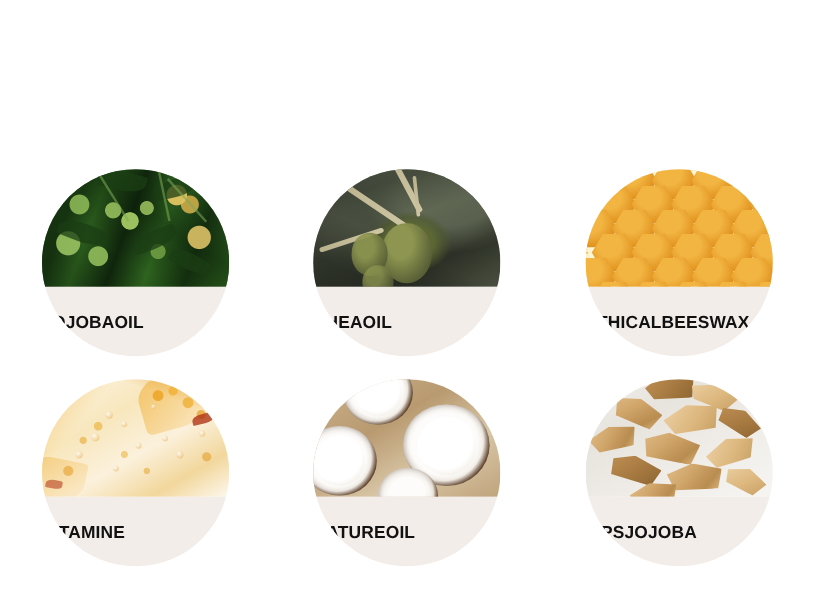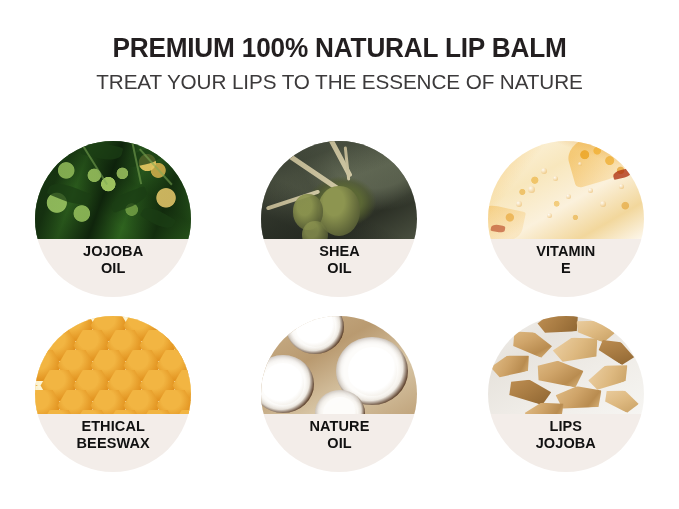--- a/index.html
+++ b/index.html
@@ -62,21 +62,21 @@
     top: 0; left: 0; right: 0;
     height: 62.5%;
     overflow: hidden;
   }
   .badge .label {
     position: absolute;
     left: 0; right: 0;
     top: 62.5%; bottom: 0;
     background: #f3ede9;
     display: flex;
-    flex-direction: column;
+    flex-direction: row;
     align-items: center;
     justify-content: flex-start;
     padding-top: 4px;
   }
   .badge .label span {
     display: block;
     font-size: 14.5px;
     font-weight: bold;
     color: #111111;
     line-height: 1.23;
@@ -218,24 +218,20 @@
   }
   .chunk.light {
     background: linear-gradient(135deg, #ecd0a4 0%, #ddb87f 55%, #c79f63 100%);
   }
 </style>
 </head>
 <body>
 
 <div class="page">
 
-  <div class="header">
-    <h1 class="title">PREMIUM 100% NATURAL LIP BALM</h1>
-    <p class="subtitle">TREAT YOUR LIPS TO THE ESSENCE OF NATURE</p>
-  </div>
 
   <div class="grid">
 
     <div class="cell">
       <div class="badge">
         <div class="photo ph-jojoba">
           <div class="leaf" style="left:4%;top:6%;width:34px;height:17px;transform:rotate(-28deg)"></div>
           <div class="leaf" style="left:30%;top:2%;width:40px;height:16px;transform:rotate(14deg)"></div>
           <div class="leaf" style="left:60%;top:8%;width:36px;height:15px;transform:rotate(-12deg)"></div>
           <div class="leaf" style="left:8%;top:46%;width:42px;height:16px;transform:rotate(22deg)"></div>
@@ -259,45 +255,20 @@
           <div class="branch" style="left:26%;top:4%;width:66px;height:5px;transform:rotate(62deg)"></div>
           <div class="branch" style="left:2%;top:58%;width:56px;height:4px;transform:rotate(-18deg)"></div>
           <div class="branch" style="left:44%;top:22%;width:34px;height:3px;transform:rotate(84deg)"></div>
           <div class="fruit" style="left:36%;top:46%;width:42px;height:50px"></div>
           <div class="fruit" style="left:20%;top:54%;width:30px;height:36px;opacity:.92"></div>
           <div class="fruit" style="left:26%;top:82%;width:26px;height:28px;opacity:.8"></div>
         </div>
         <div class="label">
           <span>SHEA</span>
           <span>OIL</span>
-        </div>
-      </div>
-    </div>
-
-    <div class="cell">
-      <div class="badge">
-        <div class="photo ph-vite">
-          <div class="sheet" style="left:52%;top:-6%;width:62px;height:46px;transform:rotate(-16deg)"></div>
-          <div class="sheet" style="left:-8%;top:68%;width:48px;height:34px;transform:rotate(12deg);opacity:.75"></div>
-          <div class="redspec" style="left:80%;top:30%;width:18px;height:8px;transform:rotate(-14deg)"></div>
-          <div class="redspec" style="left:2%;top:86%;width:14px;height:7px;transform:rotate(10deg);opacity:.7"></div>
-          <div class="bub" style="left:34%;top:28%;width:6px;height:6px"></div>
-          <div class="bub" style="left:42%;top:36%;width:5px;height:5px"></div>
-          <div class="bub" style="left:26%;top:46%;width:7px;height:7px"></div>
-          <div class="bub" style="left:50%;top:54%;width:5px;height:5px"></div>
-          <div class="bub" style="left:18%;top:62%;width:6px;height:6px"></div>
-          <div class="bub" style="left:64%;top:48%;width:5px;height:5px"></div>
-          <div class="bub" style="left:72%;top:62%;width:6px;height:6px"></div>
-          <div class="bub" style="left:38%;top:74%;width:5px;height:5px"></div>
-          <div class="bub" style="left:58%;top:22%;width:4px;height:4px"></div>
-          <div class="bub" style="left:84%;top:44%;width:5px;height:5px"></div>
-        </div>
-        <div class="label">
-          <span>VITAMIN</span>
-          <span>E</span>
         </div>
       </div>
     </div>
 
     <div class="cell">
       <div class="badge">
         <div class="photo ph-wax">
           <div class="hexwall" style="left:-14px;top:-10px"></div>
           <div class="hexwall" style="left:19px;top:-10px"></div>
           <div class="hexwall" style="left:52px;top:-10px"></div>
@@ -362,20 +333,45 @@
         </div>
         <div class="label">
           <span>ETHICAL</span>
           <span>BEESWAX</span>
         </div>
       </div>
     </div>
 
     <div class="cell">
       <div class="badge">
+        <div class="photo ph-vite">
+          <div class="sheet" style="left:52%;top:-6%;width:62px;height:46px;transform:rotate(-16deg)"></div>
+          <div class="sheet" style="left:-8%;top:68%;width:48px;height:34px;transform:rotate(12deg);opacity:.75"></div>
+          <div class="redspec" style="left:80%;top:30%;width:18px;height:8px;transform:rotate(-14deg)"></div>
+          <div class="redspec" style="left:2%;top:86%;width:14px;height:7px;transform:rotate(10deg);opacity:.7"></div>
+          <div class="bub" style="left:34%;top:28%;width:6px;height:6px"></div>
+          <div class="bub" style="left:42%;top:36%;width:5px;height:5px"></div>
+          <div class="bub" style="left:26%;top:46%;width:7px;height:7px"></div>
+          <div class="bub" style="left:50%;top:54%;width:5px;height:5px"></div>
+          <div class="bub" style="left:18%;top:62%;width:6px;height:6px"></div>
+          <div class="bub" style="left:64%;top:48%;width:5px;height:5px"></div>
+          <div class="bub" style="left:72%;top:62%;width:6px;height:6px"></div>
+          <div class="bub" style="left:38%;top:74%;width:5px;height:5px"></div>
+          <div class="bub" style="left:58%;top:22%;width:4px;height:4px"></div>
+          <div class="bub" style="left:84%;top:44%;width:5px;height:5px"></div>
+        </div>
+        <div class="label">
+          <span>VITAMIN</span>
+          <span>E</span>
+        </div>
+      </div>
+    </div>
+
+    <div class="cell">
+      <div class="badge">
         <div class="photo ph-coco">
           <div class="coco" style="left:-6%;top:40%;width:62px;height:58px"></div>
           <div class="coco" style="left:16%;top:-16%;width:58px;height:54px"></div>
           <div class="coco" style="left:48%;top:22%;width:72px;height:68px"></div>
           <div class="coco" style="left:34%;top:76%;width:50px;height:46px;opacity:.95"></div>
         </div>
         <div class="label">
           <span>NATURE</span>
           <span>OIL</span>
         </div>

